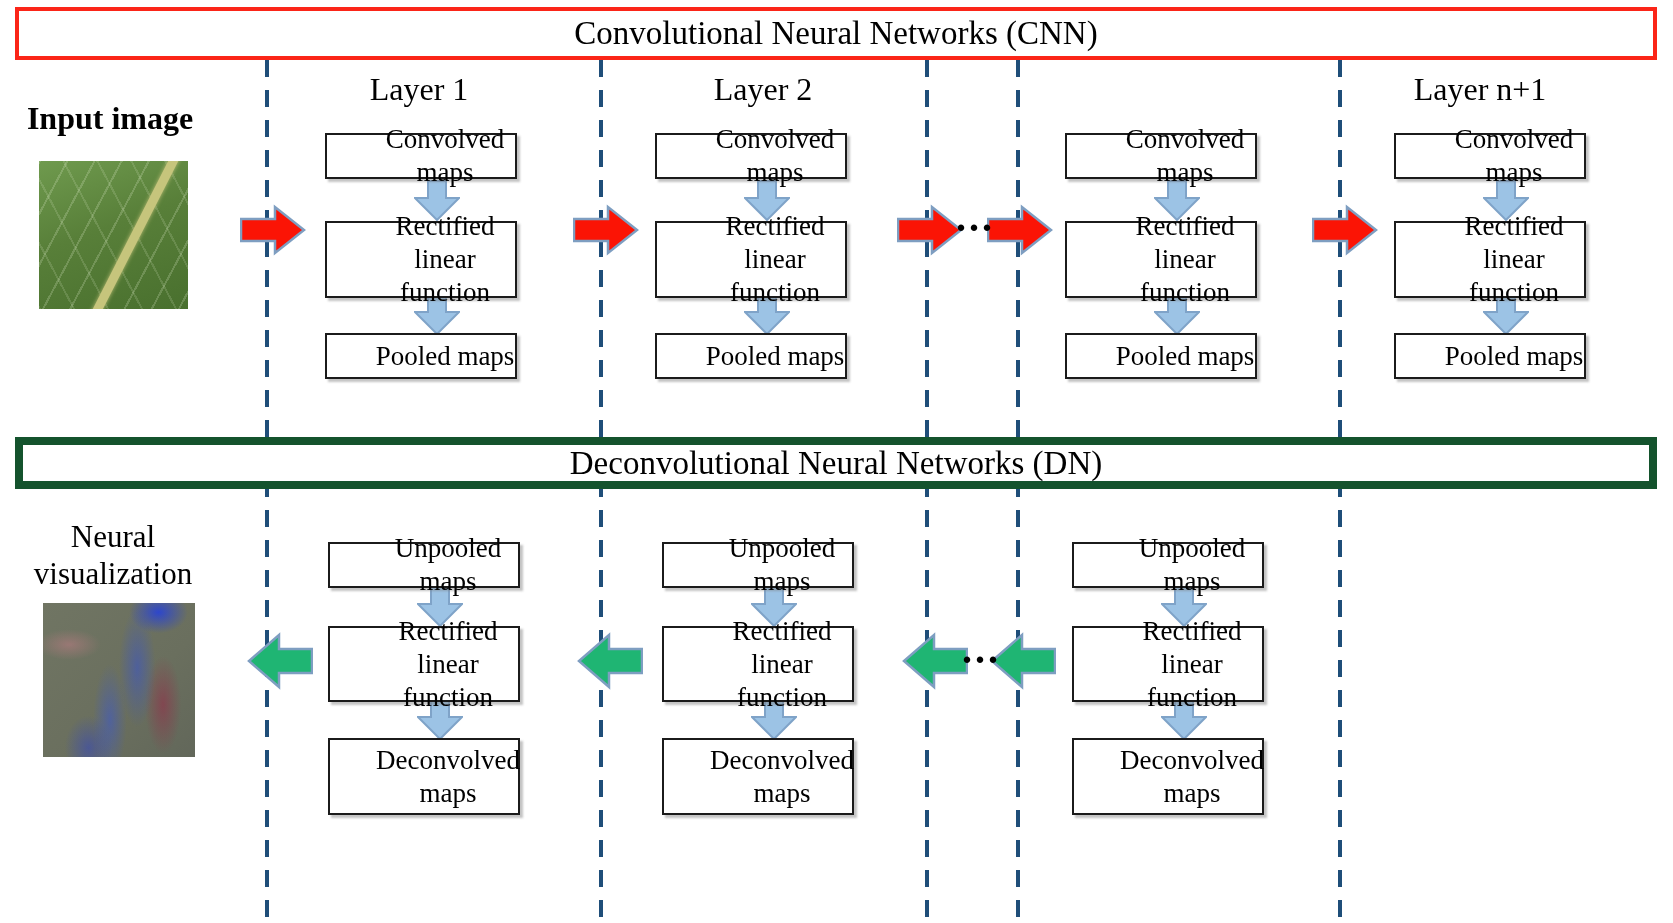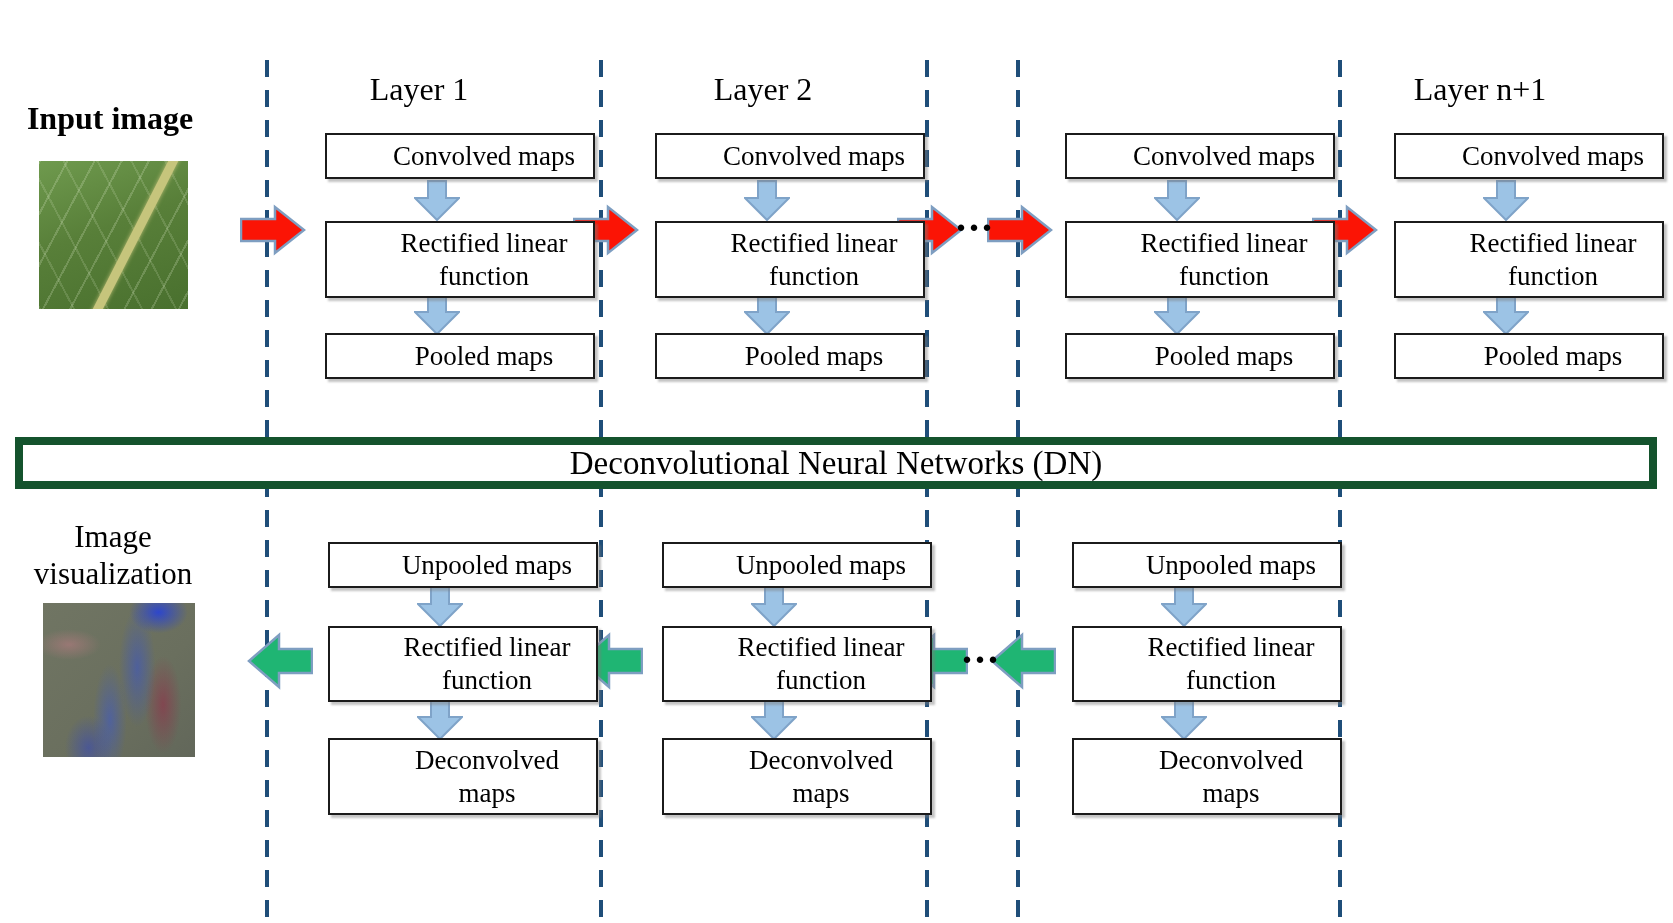--- a/index.html
+++ b/index.html
@@ -20,21 +20,21 @@
   }
   .banner-cnn{top:7px;height:53px;border:4px solid #fb2518;}
   .banner-dn{top:437px;height:52px;border:8px solid #14532d;}
   
   .layer-label{
     position:absolute;top:70px;width:220px;height:38px;z-index:3;
     font-size:32px;text-align:center;line-height:38px;white-space:nowrap;
   }
   
   .pbox{
-    position:absolute;width:270px;box-sizing:border-box;background:#fff;z-index:3;
+    position:absolute;width:192px;box-sizing:border-box;background:#fff;z-index:3;
     border:2px solid #1b1b1b;box-shadow:3px 3px 2px rgba(125,125,125,.45);
     display:flex;align-items:center;justify-content:center;text-align:center;
     font-size:27px;line-height:33px;white-space:pre-line;padding-left:48px;
   }
   .h1line{height:46px;}
   .h2line{height:77px;}
   
   .arr{position:absolute;z-index:2;}
   .dots{
     position:absolute;z-index:2;font-weight:bold;font-size:40px;line-height:1;
@@ -76,20 +76,23 @@
 <body>
 
 <div class="canvas">
 
   <div class="vline" style="left:265px"></div>
   <div class="vline" style="left:599px"></div>
   <div class="vline" style="left:925px"></div>
   <div class="vline" style="left:1016px"></div>
   <div class="vline" style="left:1338px"></div>
 
+  <div class="banner banner-cnn">
+    <span>Convolutional Neural Networks (CNN)</span>
+  </div>
   <div class="banner banner-dn">
     <span>Deconvolutional Neural Networks (DN)</span>
   </div>
 
   <div class="side-label input-label">Input image</div>
   <div class="leaf"></div>
 
   <div class="layer-label" style="left:309px">Layer 1</div>
   <div class="layer-label" style="left:653px">Layer 2</div>
   <div class="layer-label" style="left:1370px">Layer n+1</div>
@@ -148,21 +151,21 @@
       <polygon points="1,15 35,15 35,3 64,26 35,49 35,37 1,37" fill="#fb1405" stroke="#7e9ec1" stroke-width="2.5"></polygon>
     </svg>
   <svg class="arr" style="left:987px;top:204px" width="66" height="52" viewBox="0 0 66 52">
       <polygon points="1,15 35,15 35,3 64,26 35,49 35,37 1,37" fill="#fb1405" stroke="#7e9ec1" stroke-width="2.5"></polygon>
     </svg>
   <svg class="arr" style="left:1312px;top:204px" width="66" height="52" viewBox="0 0 66 52">
       <polygon points="1,15 35,15 35,3 64,26 35,49 35,37 1,37" fill="#fb1405" stroke="#7e9ec1" stroke-width="2.5"></polygon>
     </svg>
   <div class="dots" style="left:956px;top:198px">...</div>
 
-  <div class="side-label output-label">Image
+  <div class="side-label output-label">Neural
 visualization</div>
   <div class="viz"></div>
 
   <div class="pbox h1line" style="left:328px;top:542px">Unpooled maps</div>
   <svg class="arr" style="left:417px;top:586px" width="46" height="41" viewBox="0 0 46 41">
       <polygon points="14,1 32,1 32,18 45,18 23,40 1,18 14,18" fill="#9cc3e5" stroke="#7fa3c8" stroke-width="2"></polygon>
     </svg>
   <div class="pbox h2line" style="left:328px;top:626px;height:76px">Rectified linear
 function</div>
   <svg class="arr" style="left:417px;top:700px" width="46" height="40" viewBox="0 0 46 40">

